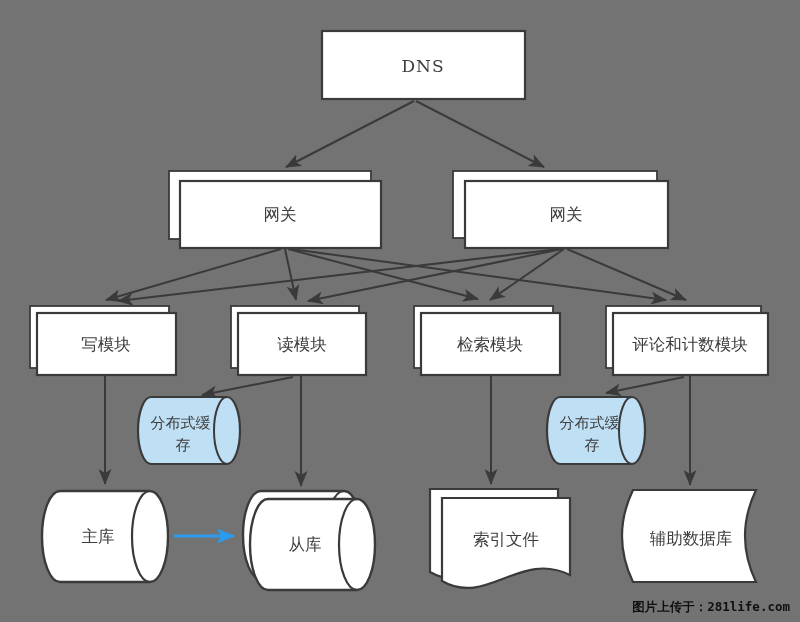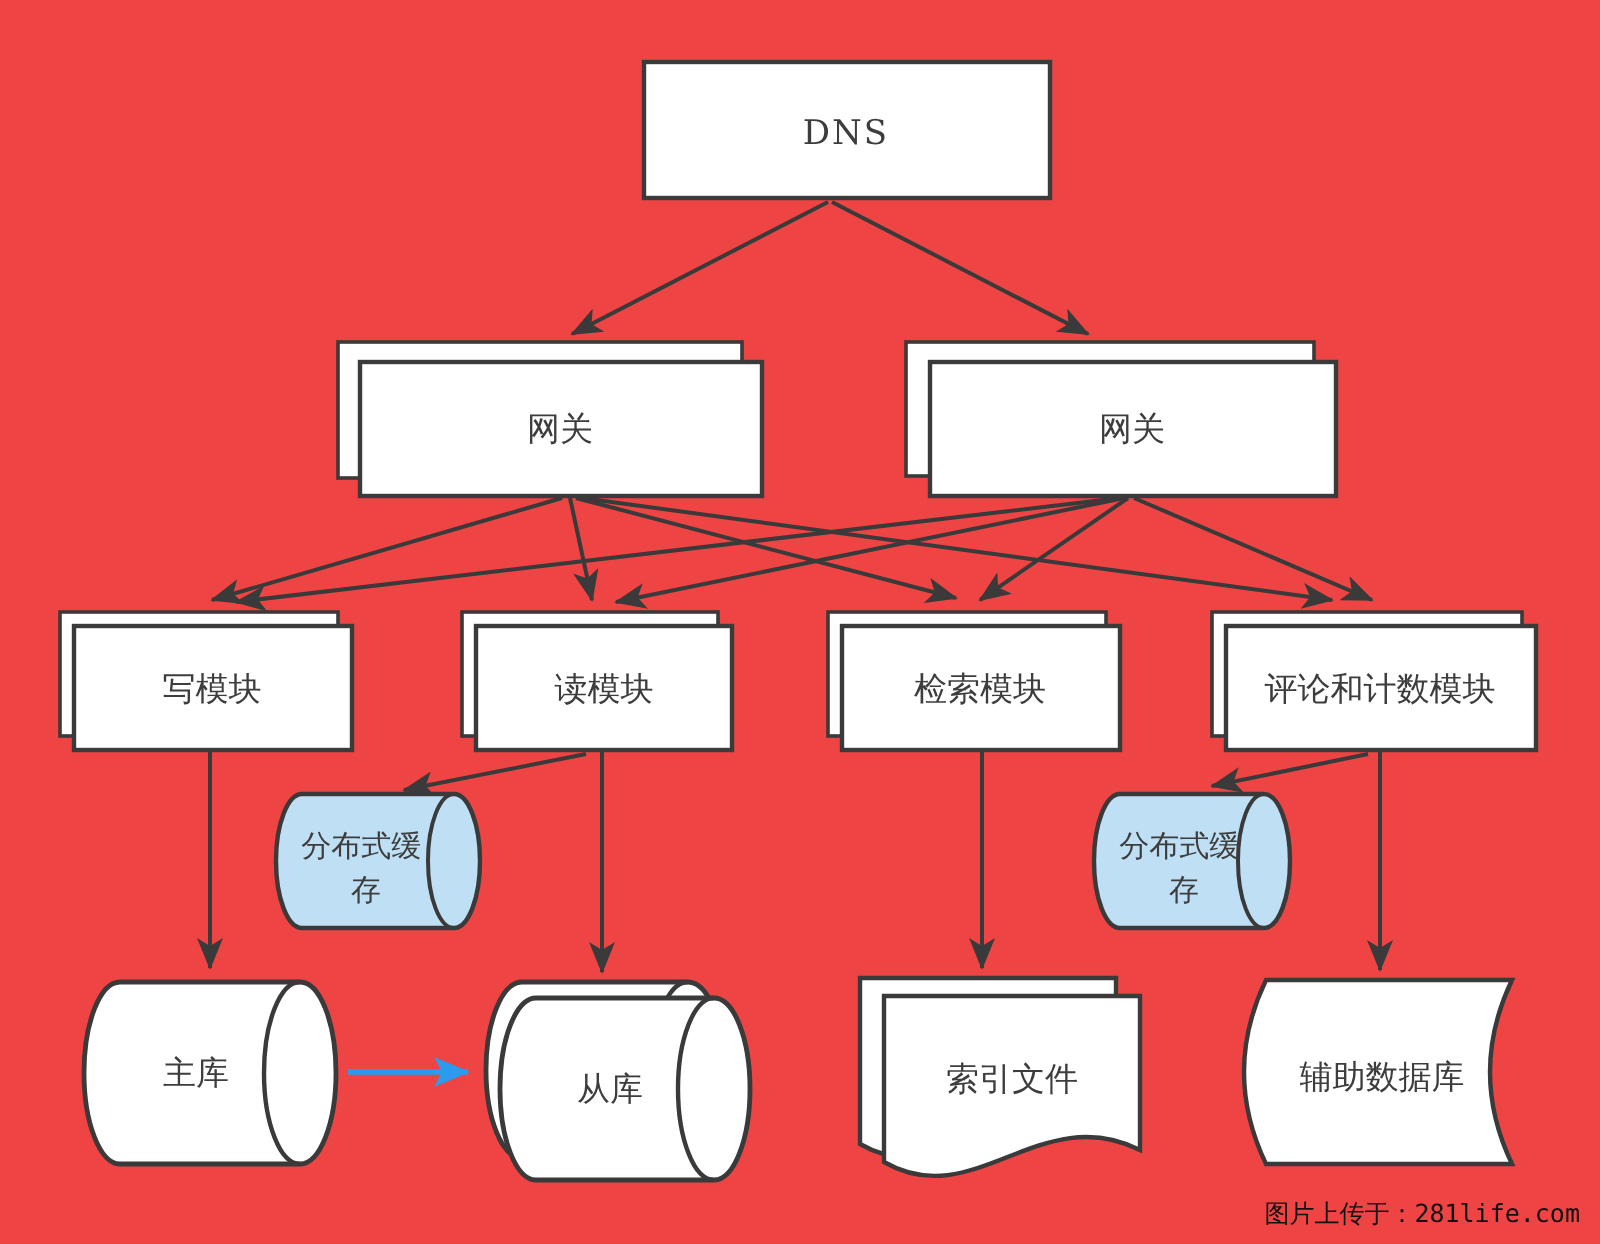--- a/index.html
+++ b/index.html
@@ -1,32 +1,32 @@
 <!DOCTYPE html>
 <html style="--line: #3a3a3a; --cache-fill: #bfdff5; --replication: #2b9bf0; --text: #3d3d3d; --node-fill: #ffffff;"><head>
 <meta charset="utf-8">
 <style>
   html,body{margin:0;padding:0;background:#ffffff;}
-  .canvas{position:relative;width:800px;height:622px;background:#ef4444;overflow:hidden;
+  .canvas{position:relative;width:800px;height:622px;background:#737373;overflow:hidden;
           font-family:"DejaVu Serif", serif;}
   svg{position:absolute;left:0;top:0;}
   .box{fill:var(--node-fill);stroke:var(--line);stroke-width:2.2;}
   .backbox{fill:var(--node-fill);stroke:var(--line);stroke-width:1.8;}
   .edge{stroke:var(--line);stroke-width:2;fill:none;}
   .edge-blue{stroke:var(--replication);stroke-width:2.8;fill:none;}
   .cache{fill:var(--cache-fill);stroke:var(--line);stroke-width:2.2;}
   .cache-rim{fill:none;stroke:var(--line);stroke-width:2;}
   .cyl{fill:var(--node-fill);stroke:var(--line);stroke-width:2.4;}
   .cyl-rim{fill:none;stroke:var(--line);stroke-width:2.2;}
   .doc{fill:var(--node-fill);stroke:var(--line);stroke-width:2.2;}
   .lbl{fill:var(--text);font-family:"DejaVu Serif", serif;font-size:16.5px;text-anchor:middle;}
   .lbl-dns{font-size:17px;letter-spacing:1px;}
   .lbl-cache{font-size:15px;}
   .watermark{position:absolute;right:10px;bottom:6px;font-family:"DejaVu Sans Mono", monospace;
-             font-size:12.5px;font-weight:normal;color:#101010;}
+             font-size:12.5px;font-weight:bold;color:#101010;}
 </style>
 </head>
 <body>
 
 <div class="canvas">
 <svg width="800" height="622" viewBox="0 0 800 622">
   <defs>
     <marker id="ah" markerUnits="userSpaceOnUse" markerWidth="17" markerHeight="13" refX="15" refY="6.5" orient="auto">
       <path d="M0,0 L16,6.5 L0,13 L4,6.5 Z" fill="#3a3a3a"></path>
     </marker>

